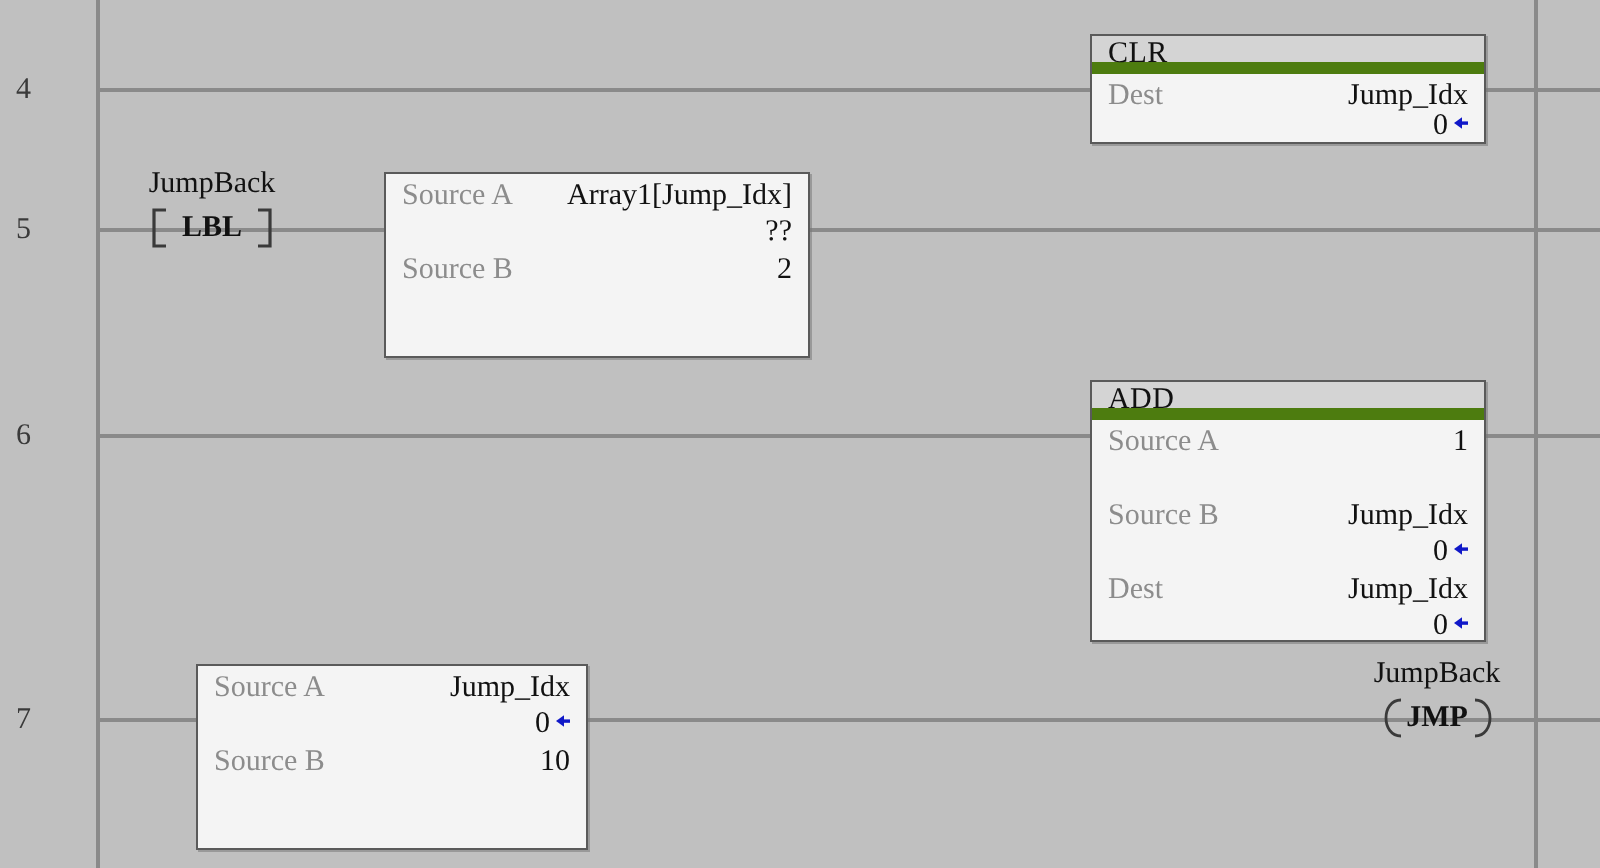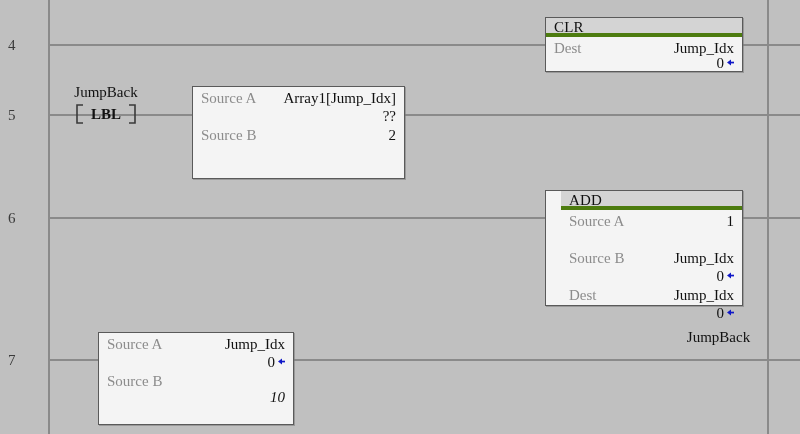--- a/index.html
+++ b/index.html
@@ -30,21 +30,21 @@
   .fb{
     position:absolute;
     background:#f4f4f4;
     border:1px solid #5a5a5a;
     box-sizing:border-box;
     box-shadow:1px 1px 0 rgba(120,120,120,.55);
   }
   .fb-head{
     height:19px;
     background:#d4d4d4;
-    border-bottom:4px solid #4d7c0f;
+    border-bottom:6px solid #4d7c0f;
     box-sizing:border-box;
     position:relative;
   }
   .fb-title{
     position:absolute;left:8px;top:1px;
     font-size:15px;font-weight:normal;color:#111;
     letter-spacing:.2px;
   }
   .fb-body{position:relative;}
   .op-label{
@@ -134,21 +134,21 @@
       <span class="op-value" style="top:21px;">??</span>
       <span class="op-label" style="top:40px;">Source B</span>
       <span class="op-value" style="top:40px;">2</span>
     </div>
   </div>
 
 
   <div class="wire" style="left:48px;top:217px;width:497px;"></div>
   <div class="wire" style="left:742px;top:217px;width:26px;"></div>
 
-  <div class="fb" style="left:545px;top:190px;width:198px;height:116px;padding-left:15px;">
+  <div class="fb" style="left:545px;top:190px;width:198px;height:131px;">
     <div class="fb-head">
       <span class="fb-title">ADD</span>
     </div>
     <div class="fb-body" style="height:110px;">
       <span class="op-label" style="top:3px;">Source A</span>
       <span class="op-value" style="top:3px;">1</span>
 
       <span class="op-label" style="top:40px;">Source B</span>
       <span class="op-value" style="top:40px;">Jump_Idx</span>
       <span class="op-value" style="top:58px;"><span>0</span><span class="live-dot"><svg width="7" height="7" viewBox="0 0 7 7">
@@ -171,21 +171,28 @@
 
   <div class="fb" style="left:98px;top:332px;width:196px;height:93px;">
     <div class="fb-body" style="height:72px;">
       <span class="op-label" style="top:3px;">Source A</span>
       <span class="op-value" style="top:3px;">Jump_Idx</span>
       <span class="op-value" style="top:21px;"><span>0</span><span class="live-dot"><svg width="7" height="7" viewBox="0 0 7 7">
               <path d="M0 3.5 L4 0.6 L4 6.4 Z" fill="#1018c8"></path>
               <rect x="3.6" y="2.7" width="3.4" height="1.7" fill="#1018c8"></rect>
             </svg></span></span>
       <span class="op-label" style="top:40px;">Source B</span>
-      <span class="op-value" style="top:56px;font-style:italic;">10</span>
+      <span class="op-value" style="top:40px;">10</span>
     </div>
   </div>
 
   <div class="elem" style="left:686px;top:331px;width:65px;height:44px;">
     <span class="elem-label" style="top:-2px;">JumpBack</span>
+    <div class="bracket" style="top:17px;width:65px;">
+      <svg width="65" height="22" viewBox="0 0 65 22">
+        <path d="M14 2 C4 2, 4 20, 14 20" fill="none" stroke="#3a3a3a" stroke-width="1.4"></path>
+        <path d="M51 2 C61 2, 61 20, 51 20" fill="none" stroke="#3a3a3a" stroke-width="1.4"></path>
+      </svg>
+      <span class="sym-text">JMP</span>
+    </div>
   </div>
 
 </div>
 
 </body></html>

